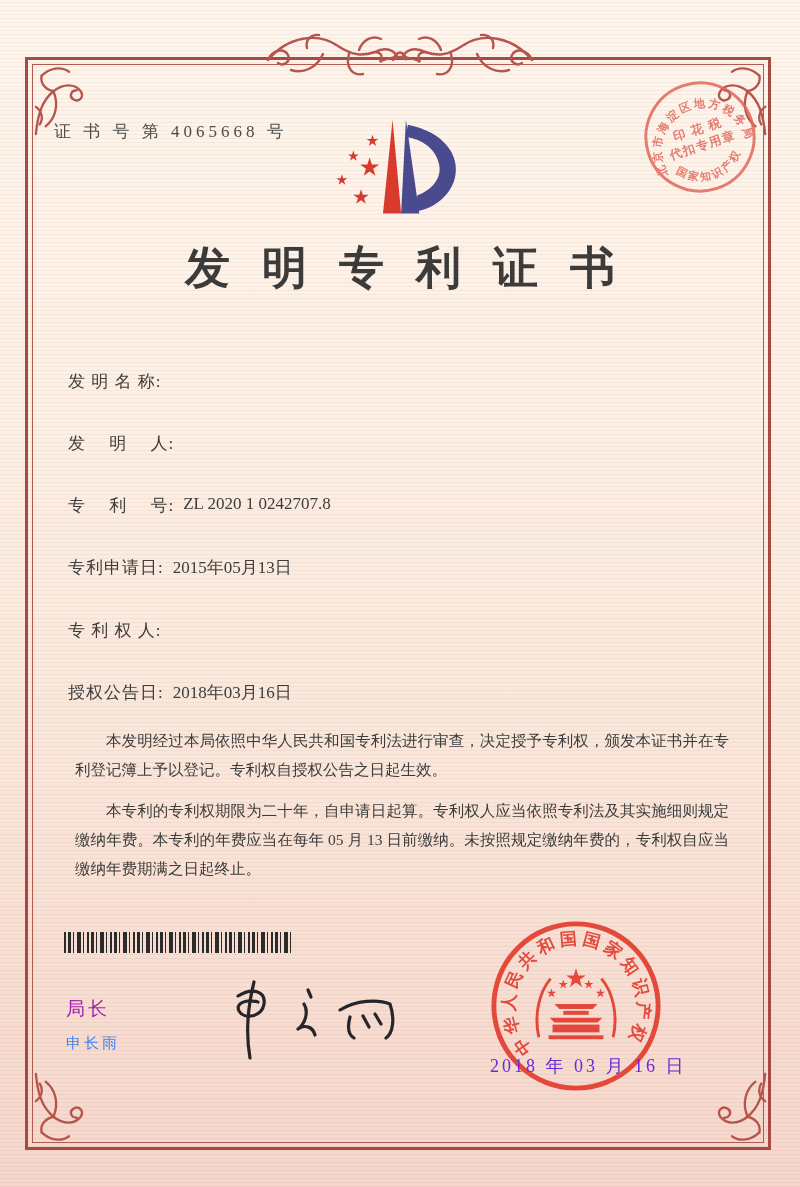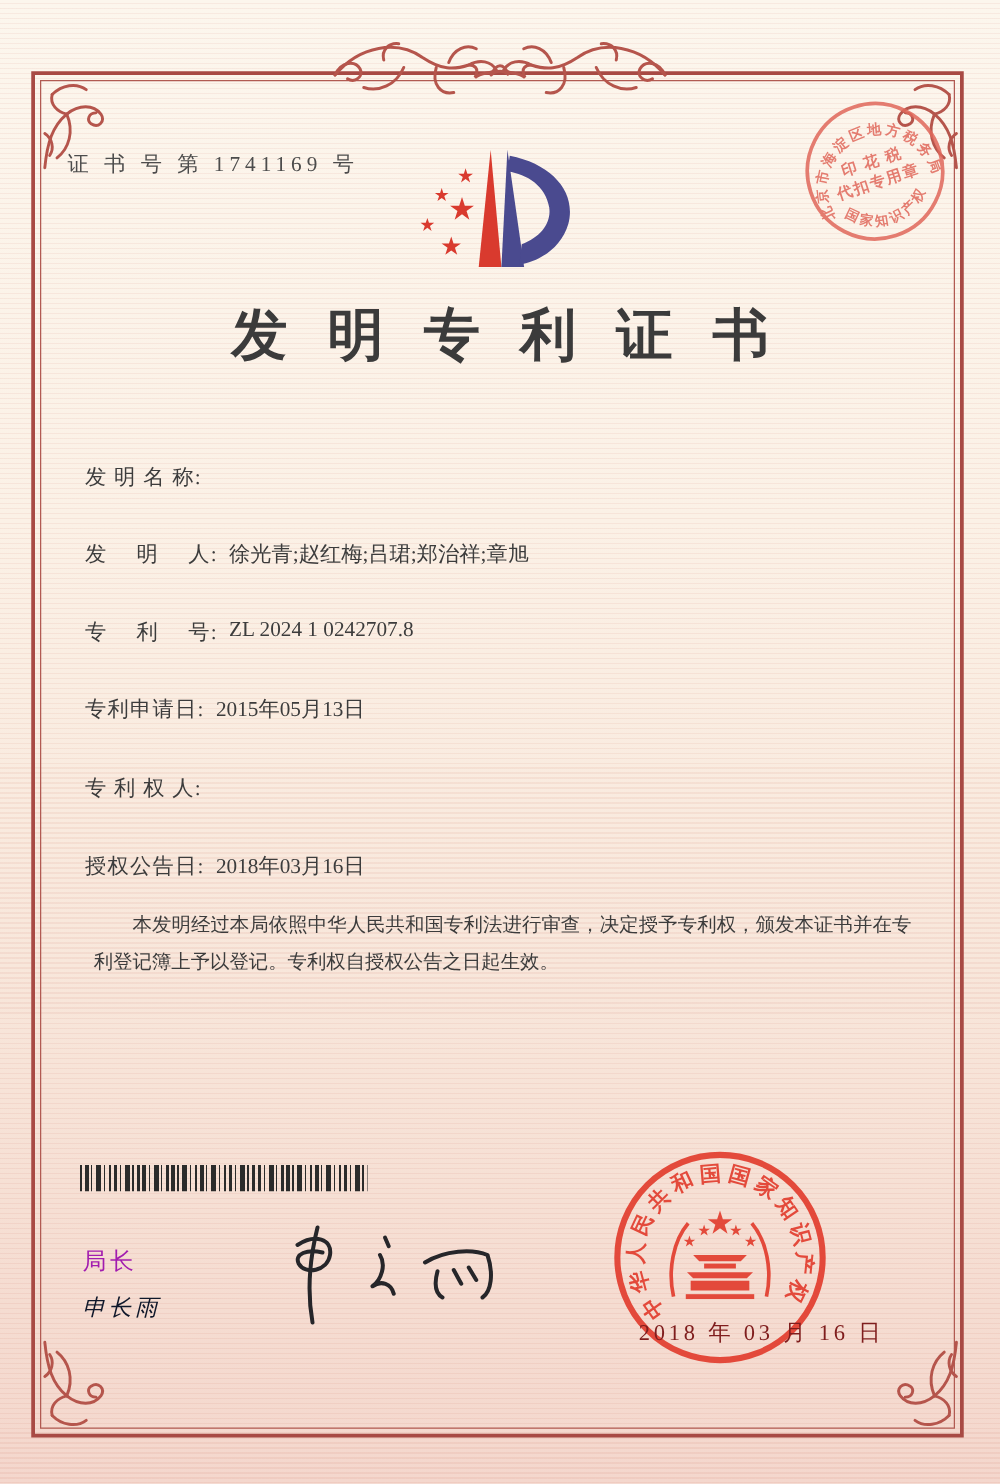--- a/index.html
+++ b/index.html
@@ -45,26 +45,26 @@
     position:absolute;left:64px;top:932px;width:230px;height:21px;
     background:repeating-linear-gradient(90deg,
       #2b2b2b 0 2px, transparent 2px 4px,
       #2b2b2b 4px 7px, transparent 7px 9px,
       #2b2b2b 9px 10px, transparent 10px 13px,
       #2b2b2b 13px 17px, transparent 17px 19px,
       #2b2b2b 19px 20px, transparent 20px 23px);
   }
   .director-label{position:absolute;left:66px;top:996px;font-size:19px;color:#a21caf;letter-spacing:3px;
     font-family:"Liberation Sans","DejaVu Sans",sans-serif;}
-  .director-name{position:absolute;left:66px;top:1034px;font-size:18px;color:#0f172a;letter-spacing:3px;
-    font-family:"Liberation Sans","DejaVu Sans",sans-serif;font-style:italic;}
+  .director-name{position:absolute;left:66px;top:1034px;font-size:15px;color:#3b82f6;letter-spacing:3px;
+    font-family:"Liberation Sans","DejaVu Sans",sans-serif;}
   .signature{position:absolute;left:192px;top:972px;width:225px;height:92px;}
   .seal{position:absolute;left:488px;top:918px;width:176px;height:176px;opacity:.9;}
   .issue-date{
-    position:absolute;left:490px;top:1054px;font-size:18px;color:#7f1d1d;letter-spacing:3px;z-index:5;margin-left:21px;
+    position:absolute;left:490px;top:1054px;font-size:18px;color:#6d28d9;letter-spacing:3px;z-index:5;
   }
   .tax-stamp{position:absolute;left:641px;top:78px;width:118px;height:118px;opacity:.85;}
   .ornament-top{position:absolute;left:263px;top:16px;width:274px;height:78px;}
   .corner{position:absolute;width:78px;height:78px;}
   .corner.tl{left:30px;top:62px;transform:scale(-1,-1);}
   .corner.tr{right:29px;top:62px;transform:scale(1,-1);}
   .corner.bl{left:30px;bottom:41px;transform:scale(-1,1);}
   .corner.br{right:29px;bottom:41px;}
   .flourish-stroke{fill:none;stroke:#b5554c;stroke-width:2.4;stroke-linecap:round;}
   .sig-stroke{fill:none;stroke:#26262a;stroke-width:3.2;stroke-linecap:round;stroke-linejoin:round;}
@@ -122,21 +122,21 @@
 <svg class="corner tr" viewBox="0 0 80 80">
     <use href="#corner-flourish"></use>
   </svg>
 <svg class="corner bl" viewBox="0 0 80 80">
     <use href="#corner-flourish"></use>
   </svg>
 <svg class="corner br" viewBox="0 0 80 80">
     <use href="#corner-flourish"></use>
   </svg>
 
-<div class="cert-no">证 书 号 第 1741169 号</div>
+<div class="cert-no">证 书 号 第 4065668 号</div>
 
 <svg class="logo" viewBox="0 0 180 140">
   <g fill="#d93a2e">
     <use href="#star" transform="translate(57,50) scale(6.5)"></use>
     <use href="#star" transform="translate(37,66) scale(6)"></use>
     <use href="#star" transform="translate(54,78) scale(10.5)"></use>
     <use href="#star" transform="translate(25,91) scale(6)"></use>
     <use href="#star" transform="translate(45,109) scale(8.5)"></use>
     <polygon points="78,28 68,126 87,126"></polygon>
   </g>
@@ -146,40 +146,40 @@
   </g>
 </svg>
 
 <h1 class="title">发明专利证书</h1>
 
 <div class="field" style="top:370px">
   <span class="flabel">发 明 名 称:</span>
 </div>
 <div class="field" style="top:432px">
   <span class="flabel">发　 明　 人:</span>
-  <span class="fvalue">徐光青;赵红梅;吕珺;郑治祥;章旭</span>
 </div>
 <div class="field" style="top:494px">
   <span class="flabel">专　 利　 号:</span>
-  <span class="fvalue">ZL 2024 1 0242707.8</span>
+  <span class="fvalue">ZL 2020 1 0242707.8</span>
 </div>
 <div class="field" style="top:556px">
   <span class="flabel">专利申请日:</span>
   <span class="fvalue">2015年05月13日</span>
 </div>
 <div class="field" style="top:619px">
   <span class="flabel">专 利 权 人:</span>
 </div>
 <div class="field" style="top:681px">
   <span class="flabel">授权公告日:</span>
   <span class="fvalue">2018年03月16日</span>
 </div>
 
 <div class="paras">
   <p>本发明经过本局依照中华人民共和国专利法进行审查，决定授予专利权，颁发本证书并在专利登记簿上予以登记。专利权自授权公告之日起生效。</p>
+  <p>本专利的专利权期限为二十年，自申请日起算。专利权人应当依照专利法及其实施细则规定缴纳年费。本专利的年费应当在每年 05 月 13 日前缴纳。未按照规定缴纳年费的，专利权自应当缴纳年费期满之日起终止。</p>
 </div>
 
 <div class="barcode"></div>
 
 <div class="director-label">局长</div>
 <div class="director-name">申长雨</div>
 
 <svg class="signature" viewBox="0 0 225 92">
   <path class="sig-stroke" d="M62,10 C57,30 53,58 58,86"></path>
   <path class="sig-stroke" d="M46,24 C60,15 74,19 72,32 C70,45 52,48 47,39 C43,31 54,27 66,30"></path>

